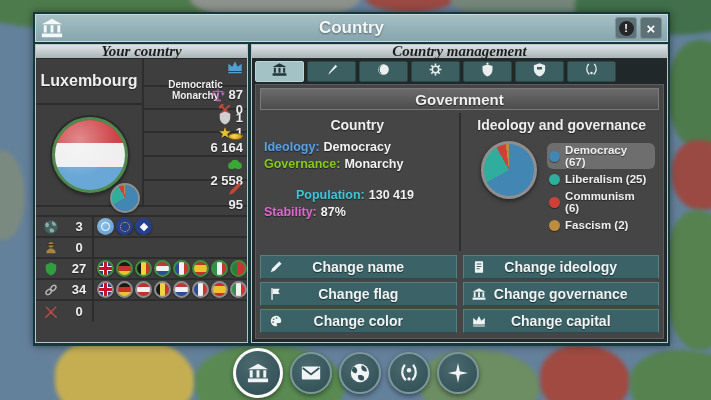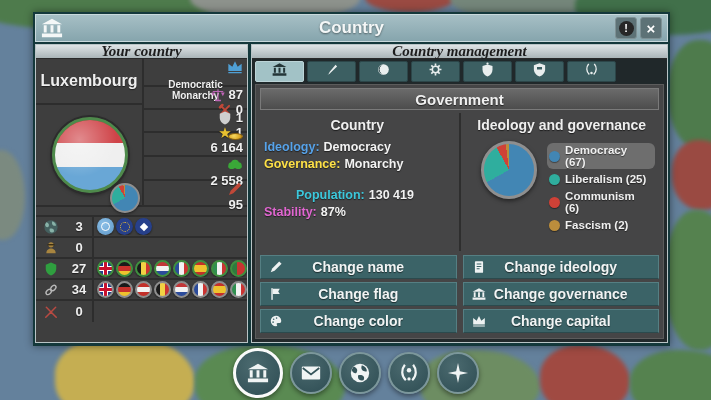--- a/index.html
+++ b/index.html
@@ -397,21 +397,21 @@
         <div class="rcontent">
           <div class="gov-bar">Government</div>
 
           <div class="columns">
             <div class="col col-left">
               <div class="col-h">Country</div>
               <div class="field">
                 <span style="color: rgb(87, 163, 234);">Ideology:</span><span class="fvalue">Democracy</span>
               </div>
               <div class="field">
-                <span style="color: #fde047;">Governance:</span><span class="fvalue">Monarchy</span>
+                <span style="color: #84cc16;">Governance:</span><span class="fvalue">Monarchy</span>
               </div>
               <div class="field gap">
                 <span style="color: rgb(60, 200, 220);">Population:</span><span class="fvalue">130 419</span>
               </div>
               <div class="field">
                 <span style="color: rgb(224, 102, 208);">Stability:</span><span class="fvalue">87%</span>
               </div>
             </div>
 
             <div class="col">

